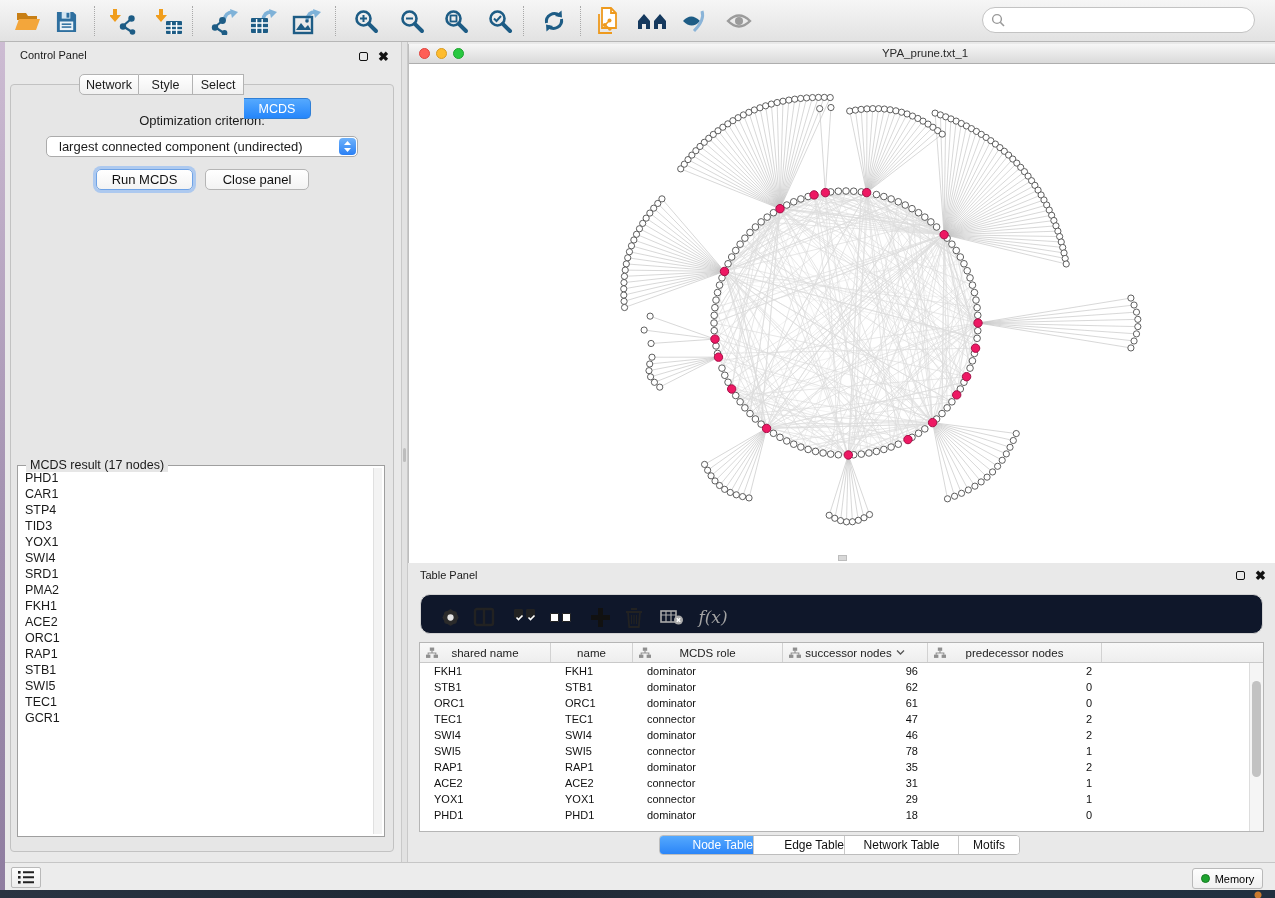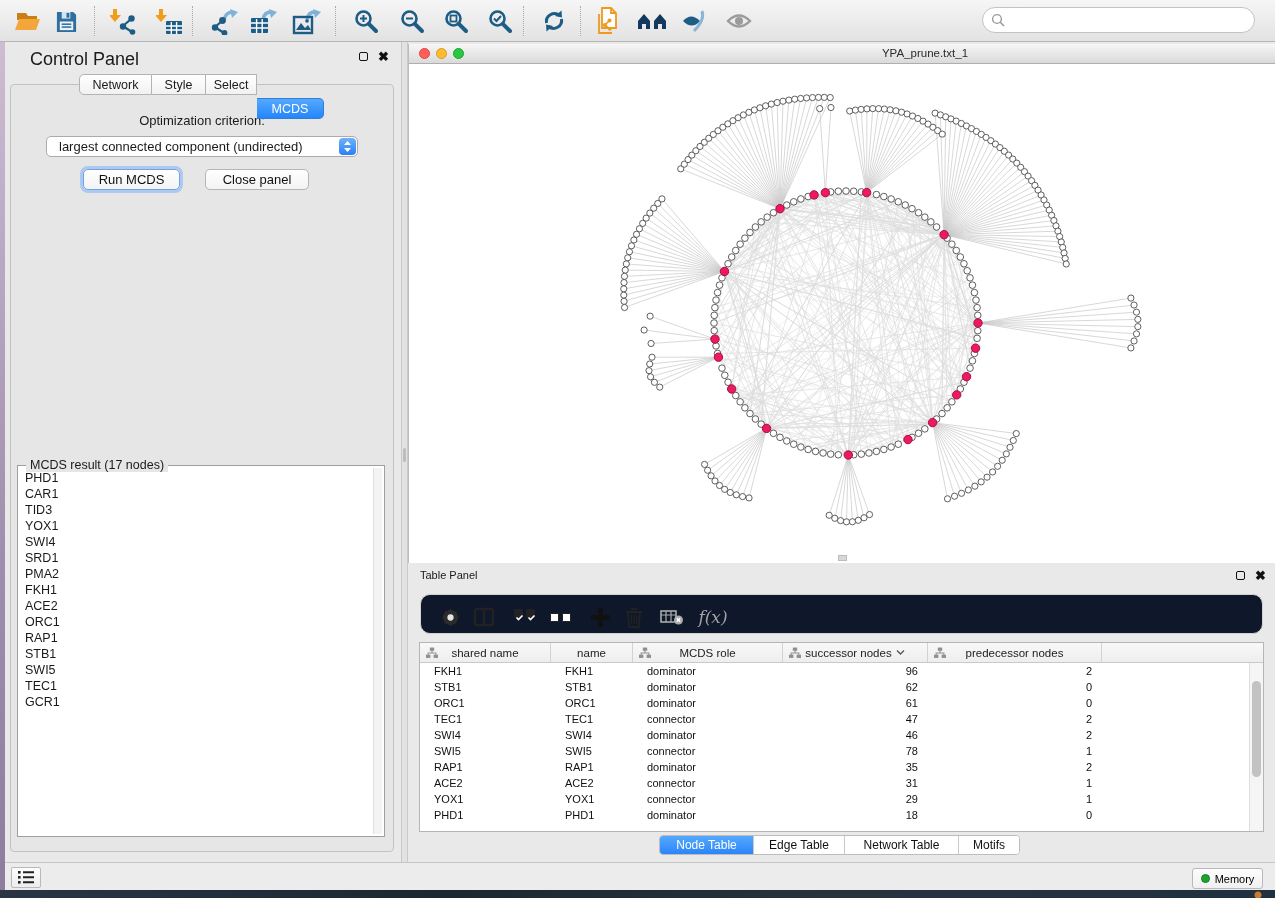--- a/index.html
+++ b/index.html
@@ -17,42 +17,42 @@
            background:linear-gradient(#f6f6f6,#e2e2e2);border-bottom:1px solid #b6b6b6;}
   .tbtn{position:absolute;top:6px;width:32px;height:30px;display:flex;align-items:center;
         justify-content:center;background:none;border:none;padding:0;cursor:default;}
   .tsep{position:absolute;top:6px;height:30px;border-left:1px dotted #a9a9a9;width:0;}
   .search{position:absolute;left:982px;top:7px;width:273px;height:26px;background:#fff;
           border:1px solid #c3c3c3;border-radius:13px;display:flex;align-items:center;padding-left:8px;}
   .search input{border:none;outline:none;flex:1;font-size:12px;background:transparent;
           font-family:"Liberation Sans",sans-serif;margin-left:4px;}
   
   .control-panel{position:absolute;left:5px;top:42px;width:396px;height:820px;}
-  .cp-title{position:absolute;left:25px;top:7px;font-size:18px;}
+  .cp-title{position:absolute;left:15px;top:7px;font-size:11px;}
   .winbtn{position:absolute;width:13px;height:13px;background:none;border:none;padding:0;
           font-size:11px;line-height:13px;text-align:center;color:#111;}
   .floatglyph{display:inline-block;width:9px;height:9px;border:1.6px solid #111;border-radius:2px;}
   .cp-float{left:352px;top:9px;}  .cp-close{left:372px;top:8px;font-weight:bold;font-size:13px;}
   .cp-tabs{position:absolute;left:74px;top:32px;display:flex;z-index:2;}
   .cptab{height:21px;border:1px solid #b3b3b3;border-left:none;background:linear-gradient(#fff,#f1f1f1);
          font-size:12.5px;padding:0;font-family:"Liberation Sans",sans-serif;color:#1a1a1a;}
   .cptab.first{border-left:1px solid #b3b3b3;border-radius:5px 0 0 5px;}
   .cptab.last{border-radius:0 5px 5px 0;margin-top:24px;}
   .cptab.active{background:linear-gradient(#55a9fe,#2586fb);color:#fff;border-color:#2f7fd6;}
   .cp-body{position:absolute;left:5px;top:42px;width:384px;height:768px;background:#e6e6e6;
            border:1px solid #c2c2c2;border-radius:4px;}
   .opt-label{position:absolute;left:0;top:28px;width:100%;text-align:center;font-size:13px;}
   .dropdown{position:absolute;left:35px;top:51px;width:312px;height:21px;background:#fff;
             border:1px solid #ababab;border-radius:5px;}
   .dd-text{position:absolute;left:12px;top:0;line-height:20px;font-size:13px;white-space:nowrap;}
   .dd-stepper{position:absolute;right:1px;top:1px;width:17px;height:17px;border-radius:4px;
             background:linear-gradient(#6fb2fa,#2a80f5);display:flex;align-items:center;justify-content:center;}
   .btn{position:absolute;height:21px;border:1px solid #b5b5b5;border-radius:5px;font-size:13px;
        background:linear-gradient(#ffffff,#f3f3f3);font-family:"Liberation Sans",sans-serif;color:#111;}
-  .btn-run{left:72px;top:84px;width:97px;border-color:#6fa3e6;box-shadow:0 0 0 3px rgba(115,172,248,.5);}
+  .btn-run{left:85px;top:84px;width:97px;border-color:#6fa3e6;box-shadow:0 0 0 3px rgba(115,172,248,.5);}
   .btn-closep{left:194px;top:84px;width:104px;}
   .mcds-box{position:absolute;left:6px;top:380px;width:368px;height:372px;background:#fff;
             border:1px solid #9f9f9f;}
   .mcds-legend{position:absolute;left:8px;top:-8px;background:#e6e6e6;padding:0 4px;font-size:12.5px;}
   .mcds-list{position:absolute;left:0;top:4px;width:352px;bottom:2px;overflow:hidden;}
   .mcds-item{font-size:12.5px;line-height:16px;padding-left:7px;}
   .mcds-scroll{position:absolute;right:2px;top:2px;width:9px;bottom:2px;background:#f3f3f3;
             border-left:1px solid #e0e0e0;}
   
   .vsplitter{position:absolute;left:401px;top:42px;width:7px;height:820px;background:#e2e2e2;
@@ -95,21 +95,21 @@
   .tcell.c3{width:145px;text-align:right;padding-right:10px;}
   .tcell.c4{width:174px;text-align:right;padding-right:10px;}
   .vscroll{position:absolute;right:0;top:20px;width:14px;bottom:0;background:#f5f5f5;border-left:1px solid #ddd;}
   .vthumb{position:absolute;left:2px;top:18px;width:9px;height:96px;background:#c2c2c2;border-radius:5px;}
   .tp-tabs{position:absolute;left:251px;top:272px;height:20px;display:flex;background:#fff;
            border:1px solid #bdbdbd;border-radius:4px;overflow:hidden;}
   .tptab{height:100%;border:none;border-left:1px solid #c9c9c9;background:#fff;font-size:12px;
          font-family:"Liberation Sans",sans-serif;color:#111;padding:0;}
   .tptab.first{border-left:none;}
   .tptab.active{background:linear-gradient(#55a9fe,#2b85f8);color:#fff;}
-  .tw0{width:93px;} .tw1{width:91px;} .tw2{width:114px;} .tw3{width:61px;}
+  .tw0{width:93px;text-align:right;} .tw1{width:91px;text-align:right;} .tw2{width:114px;} .tw3{width:61px;}
   
   .statusbar{position:absolute;left:5px;top:862px;width:1270px;height:28px;background:#ececec;
              border-top:1px solid #c6c6c6;}
   .sb-list{position:absolute;left:6px;top:4px;width:30px;height:21px;border:1px solid #b9b9b9;
            background:linear-gradient(#fdfdfd,#ededed);border-radius:2px;display:flex;
            align-items:center;justify-content:center;padding:0;}
   .sb-mem{position:absolute;left:1187px;top:5px;width:71px;height:21px;border:1px solid #b9b9b9;
           background:linear-gradient(#fdfdfd,#f0f0f0);border-radius:3px;display:flex;gap:5px;
           align-items:center;justify-content:center;font-size:11px;padding:0;
           font-family:"Liberation Sans",sans-serif;}
@@ -273,21 +273,21 @@
     </div>
   </div>
 
   <div class="wall-left"></div>
 
   <div class="control-panel">
     <div class="cp-title">Control Panel</div>
     <button class="winbtn cp-float"><span class="floatglyph"></span></button>
     <button class="winbtn cp-close">✖</button>
     <div class="cp-tabs">
-      <button class="cptab first" style="width:73px">Network</button>
+      <button class="cptab first" style="width:60px">Network</button>
       <button class="cptab" style="width:54px">Style</button>
       <button class="cptab" style="width:51px">Select</button>
       <button class="cptab last active" style="width:67px">MCDS</button>
     </div>
     <div class="cp-body">
       <div class="opt-label">Optimization criterion:</div>
       <div class="dropdown">
         <span class="dd-text">largest connected component (undirected)</span>
         <span class="dd-stepper">
           <svg width="11" height="13" viewBox="0 0 11 13">
@@ -295,20 +295,21 @@
             </svg>
         </span>
       </div>
       <button class="btn btn-run">Run MCDS</button>
       <button class="btn btn-closep">Close panel</button>
       <div class="mcds-box">
         <div class="mcds-legend">MCDS result (17 nodes)</div>
         <div class="mcds-list">
             <div class="mcds-item">PHD1</div>
             <div class="mcds-item">CAR1</div>
+            <div class="mcds-item">STP4</div>
             <div class="mcds-item">TID3</div>
             <div class="mcds-item">YOX1</div>
             <div class="mcds-item">SWI4</div>
             <div class="mcds-item">SRD1</div>
             <div class="mcds-item">PMA2</div>
             <div class="mcds-item">FKH1</div>
             <div class="mcds-item">ACE2</div>
             <div class="mcds-item">ORC1</div>
             <div class="mcds-item">RAP1</div>
             <div class="mcds-item">STB1</div>

